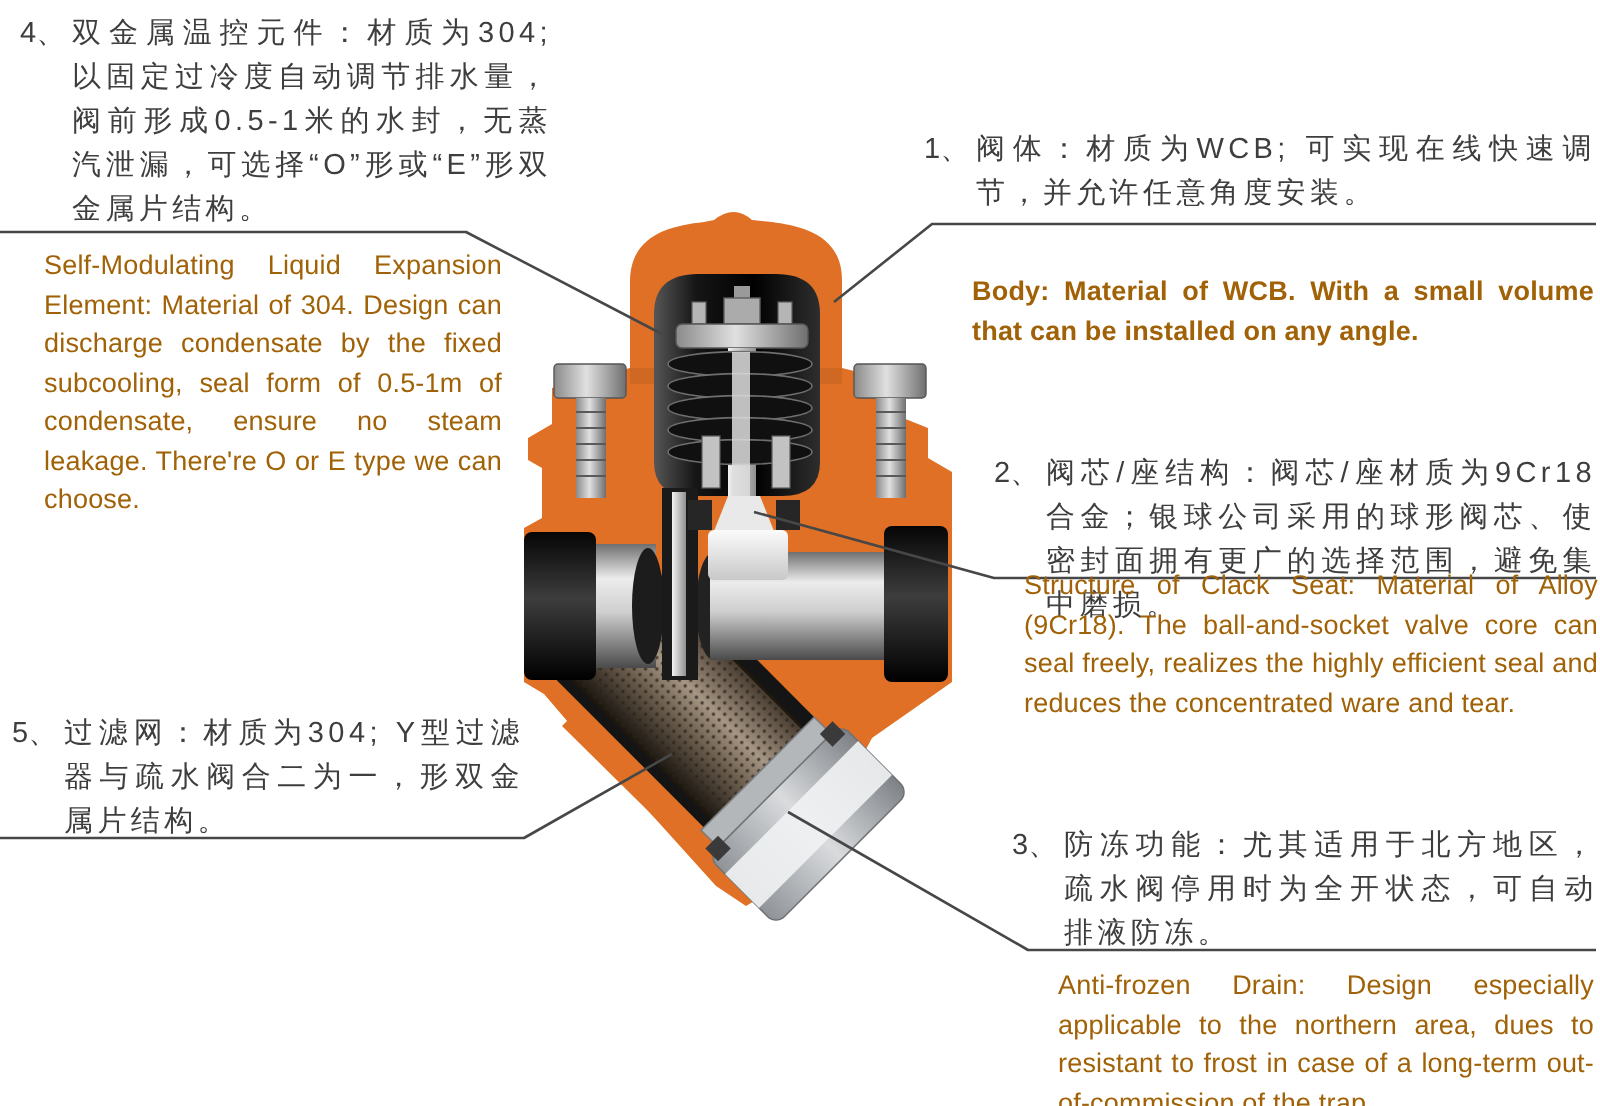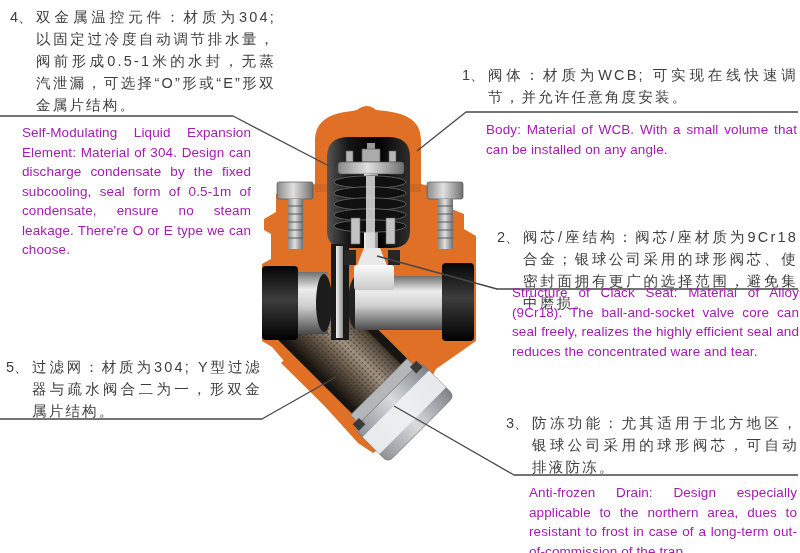--- a/index.html
+++ b/index.html
@@ -7,21 +7,21 @@
     position:relative;width:800px;height:553px;background:#ffffff;overflow:hidden;
     font-family:"Liberation Sans","DejaVu Sans",sans-serif;
   }
   .zh{
     position:absolute;display:flex;color:#3e3e3e;
     font-size:14.5px;line-height:22px;letter-spacing:2.2px;font-weight:500;
   }
   .zh .num{flex:0 0 26px;letter-spacing:0;}
   .zh .txt{text-align:justify;}
   .en{
-    position:absolute;color:#a21caf;font-size:13.5px;line-height:19.5px;
+    position:absolute;color:#a16207;font-size:13.5px;line-height:19.5px;
     text-align:justify;letter-spacing:0.1px;
   }
   svg{position:absolute;left:0;top:0;}
 </style>
 </head>
 <body>
 
 <div id="stage">
 
   <svg width="800" height="553" viewBox="0 0 800 553">
@@ -175,31 +175,31 @@
   <div class="zh" style="left:10px;top:6px;width:266px;">
     <span class="num">4、</span>
     <span class="txt">双金属温控元件：材质为304; 以固定过冷度自动调节排水量，阀前形成0.5-1米的水封，无蒸汽泄漏，可选择“O”形或“E”形双金属片结构。</span>
   </div>
   <div class="en" style="left:22px;top:123px;width:229px;">Self-Modulating Liquid Expansion Element: Material of 304. Design can discharge condensate by the fixed subcooling, seal form of 0.5-1m of condensate, ensure no steam leakage. There're O or E type we can choose.</div>
 
   <div class="zh" style="left:462px;top:64px;width:336px;">
     <span class="num">1、</span>
     <span class="txt">阀体：材质为WCB; 可实现在线快速调节，并允许任意角度安装。</span>
   </div>
-  <div class="en" style="left:486px;top:120px;width:311px;">Body: Material of WCB. With a small volume that can be installed on any angle.</div>
+  <div class="en" style="left:486px;top:136px;width:311px;font-weight:bold;">Body: Material of WCB. With a small volume that can be installed on any angle.</div>
 
   <div class="zh" style="left:497px;top:226px;width:301px;">
     <span class="num">2、</span>
     <span class="txt">阀芯/座结构：阀芯/座材质为9Cr18合金；银球公司采用的球形阀芯、使密封面拥有更广的选择范围，避免集中磨损。</span>
   </div>
   <div class="en" style="left:512px;top:283px;width:287px;">Structure of Clack Seat: Material of Alloy (9Cr18). The ball-and-socket valve core can seal freely, realizes the highly efficient seal and reduces the concentrated ware and tear.</div>
 
   <div class="zh" style="left:506px;top:412px;width:293px;">
     <span class="num">3、</span>
-    <span class="txt">防冻功能：尤其适用于北方地区，银球公司采用的球形阀芯，可自动排液防冻。</span>
+    <span class="txt">防冻功能：尤其适用于北方地区，疏水阀停用时为全开状态，可自动排液防冻。</span>
   </div>
   <div class="en" style="left:529px;top:483px;width:268px;">Anti-frozen Drain: Design especially applicable to the northern area, dues to resistant to frost in case of a long-term out-of-commission of the trap.</div>
 
   <div class="zh" style="left:6px;top:356px;width:256px;">
     <span class="num">5、</span>
     <span class="txt">过滤网：材质为304; Y型过滤器与疏水阀合二为一，形双金属片结构。</span>
   </div>
 
 </div>
 

